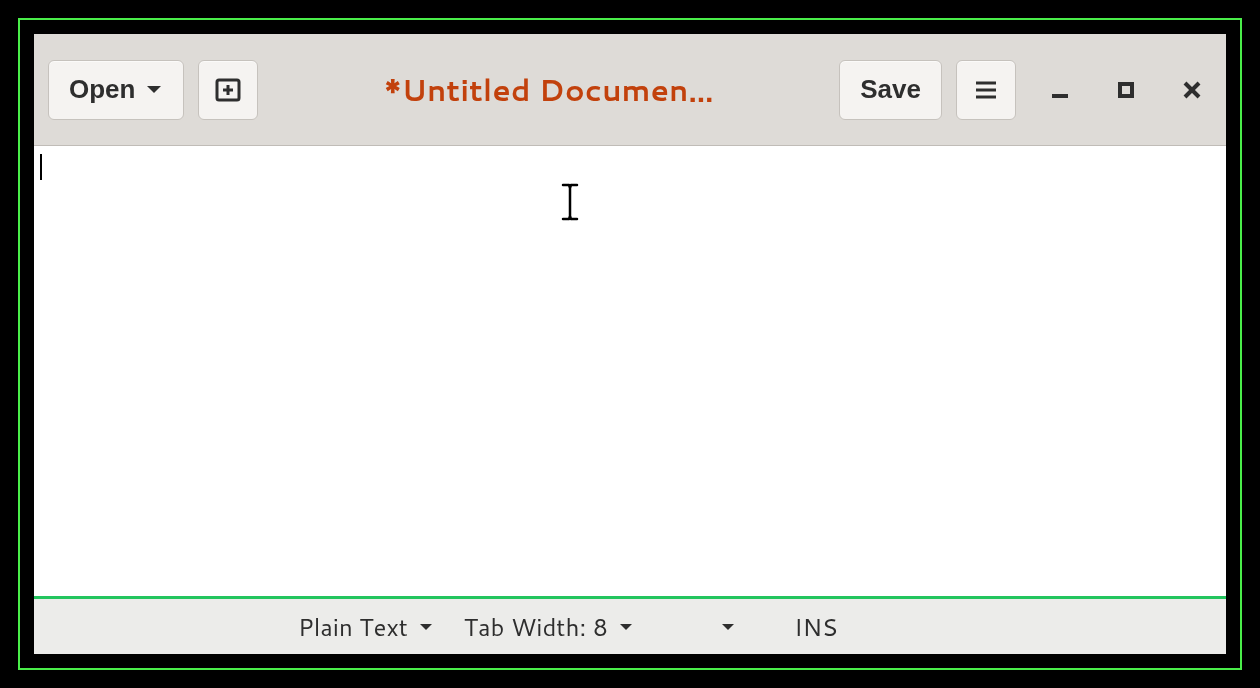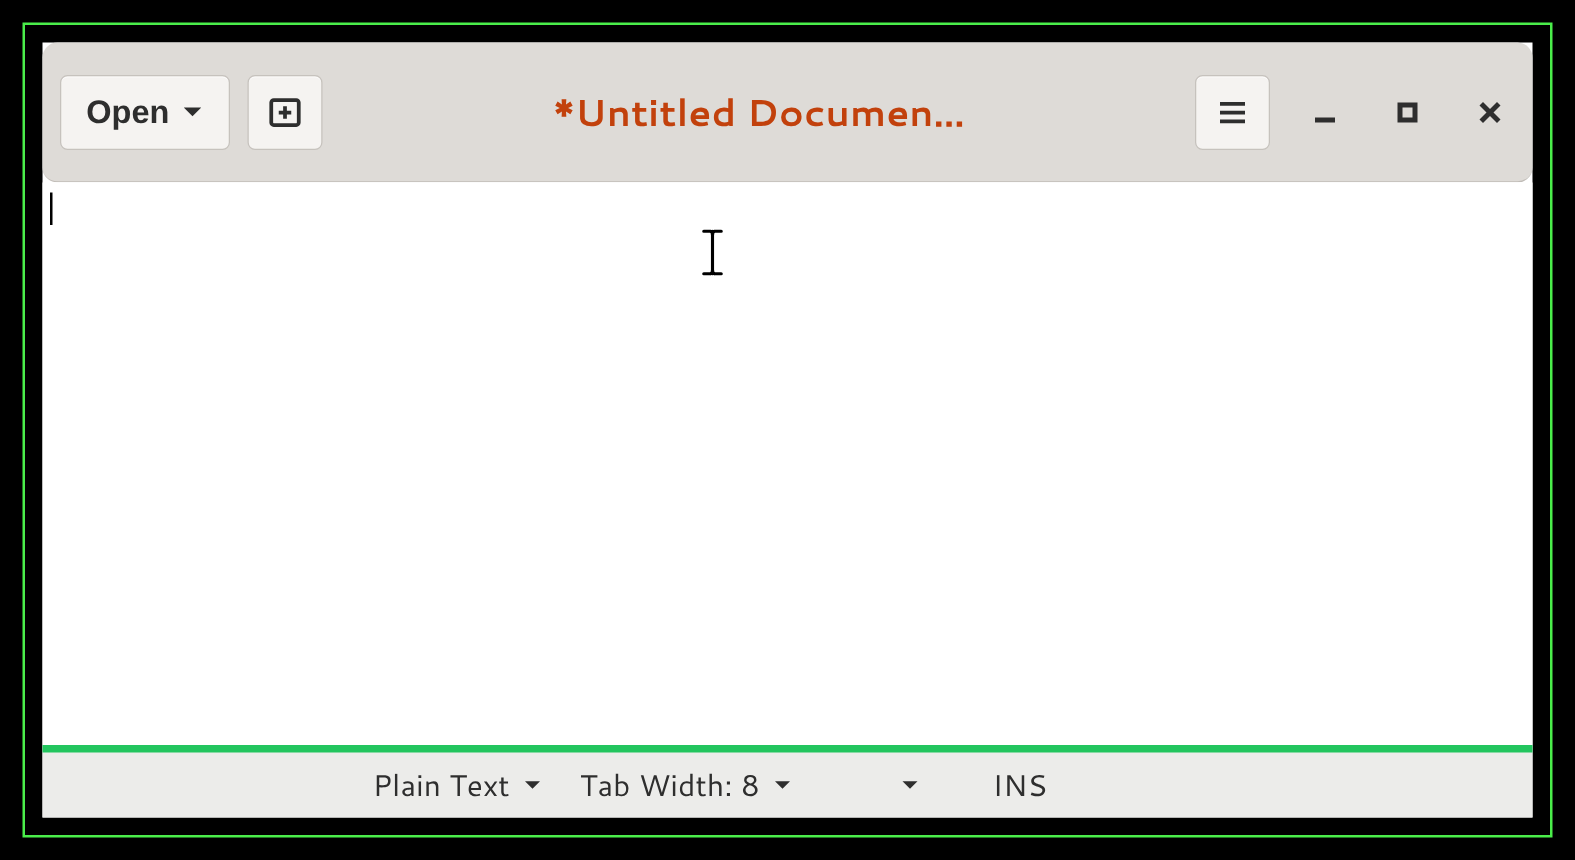--- a/index.html
+++ b/index.html
@@ -33,21 +33,20 @@
       flex-direction: column;
     }
     .header-bar {
       background: #dedbd7;
       border-bottom: 1px solid #c0bcb7;
       display: flex;
       align-items: center;
       padding: 10px 14px;
       gap: 14px;
       height: 112px;
-      border-radius: 12px;
     }
     .btn {
       background: #f5f3f1;
       border: 1px solid #c6c2bd;
       border-radius: 6px;
       padding: 10px 20px;
       font-size: 26px;
       font-weight: 600;
       color: #2e2e2e;
       display: inline-flex;
@@ -104,21 +103,21 @@
     .ibeam-cursor {
       position: absolute;
       top: 36px;
       left: 526px;
       width: 20px;
       height: 40px;
       pointer-events: none;
     }
     .status-bar {
       background: #ececea;
-      border-top: 6px solid #22c55e;
+      border-top: 3px solid #22c55e;
       display: flex;
       align-items: center;
       padding: 10px 24px;
       font-size: 24px;
       color: #2e2e2e;
       height: 58px;
       gap: 30px;
     }
     .status-spacer-left {
       width: 210px;
@@ -168,20 +167,23 @@
         <svg width="30" height="30" viewBox="0 0 30 30">
           <rect x="4" y="5" width="22" height="20" rx="2" fill="none" stroke="#2e2e2e" stroke-width="3"></rect>
           <line x1="15" y1="10" x2="15" y2="20" stroke="#2e2e2e" stroke-width="3"></line>
           <line x1="10" y1="15" x2="20" y2="15" stroke="#2e2e2e" stroke-width="3"></line>
         </svg>
       </span>
     </button>
 
     <div class="title">*Untitled Documen…</div>
 
+    <button class="btn">
+      <span>Save</span>
+    </button>
 
     <button class="btn icon-only">
       <span>
         <svg width="24" height="20" viewBox="0 0 24 20">
           <line x1="2" y1="3" x2="22" y2="3" stroke="#2e2e2e" stroke-width="3"></line>
           <line x1="2" y1="10" x2="22" y2="10" stroke="#2e2e2e" stroke-width="3"></line>
           <line x1="2" y1="17" x2="22" y2="17" stroke="#2e2e2e" stroke-width="3"></line>
         </svg>
       </span>
     </button>

